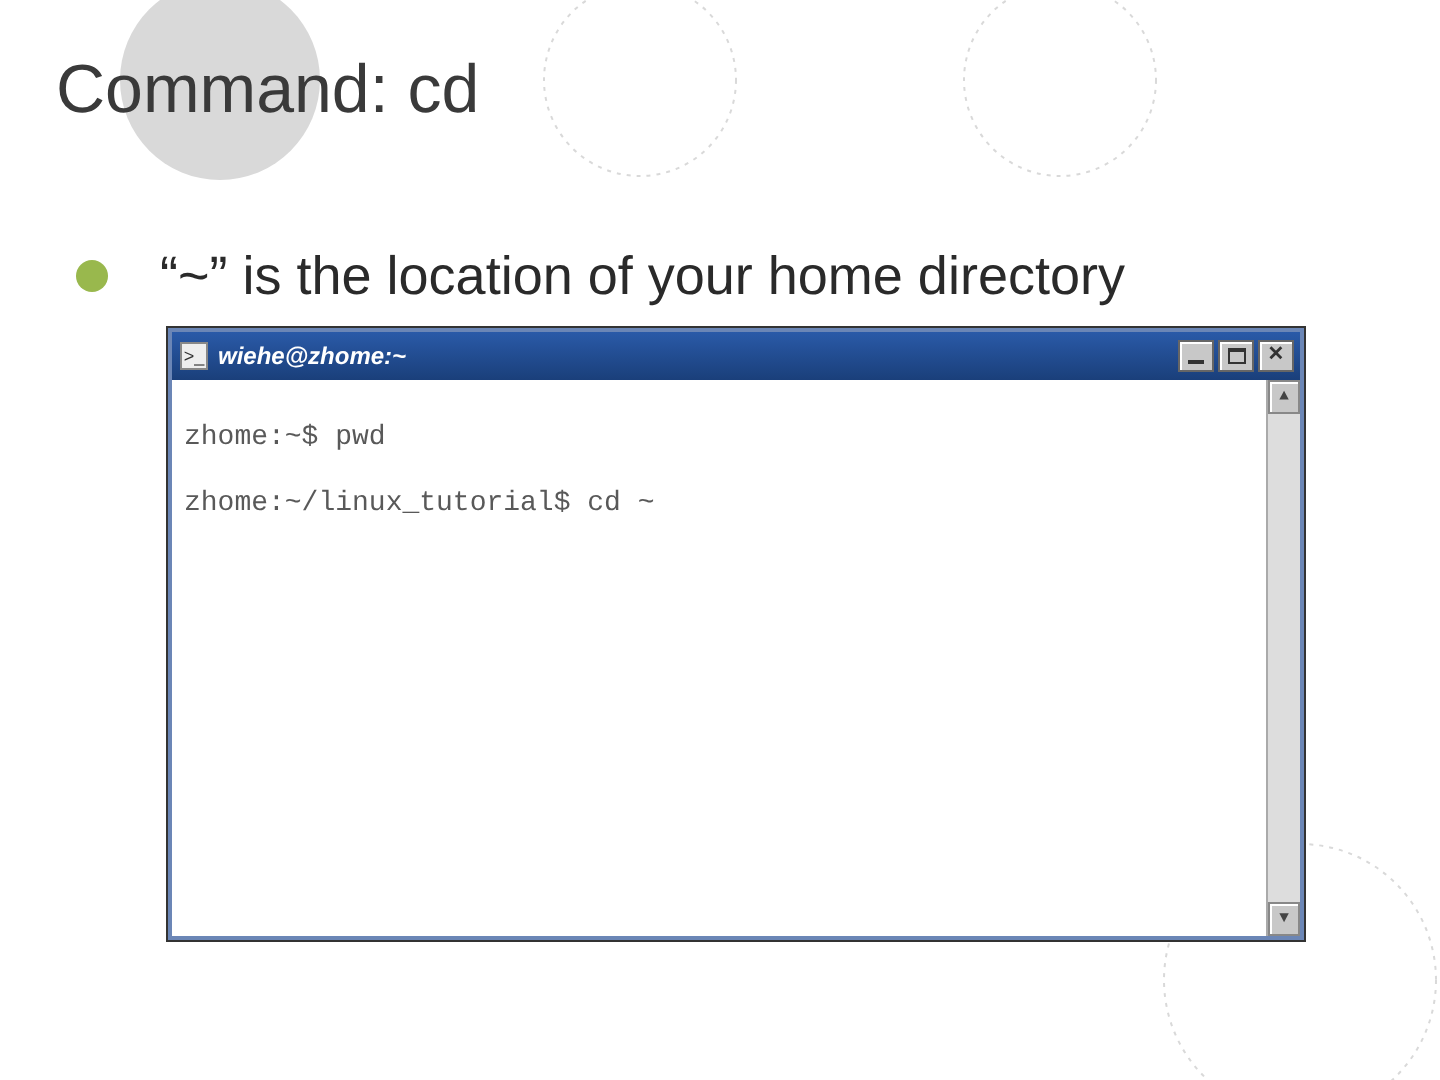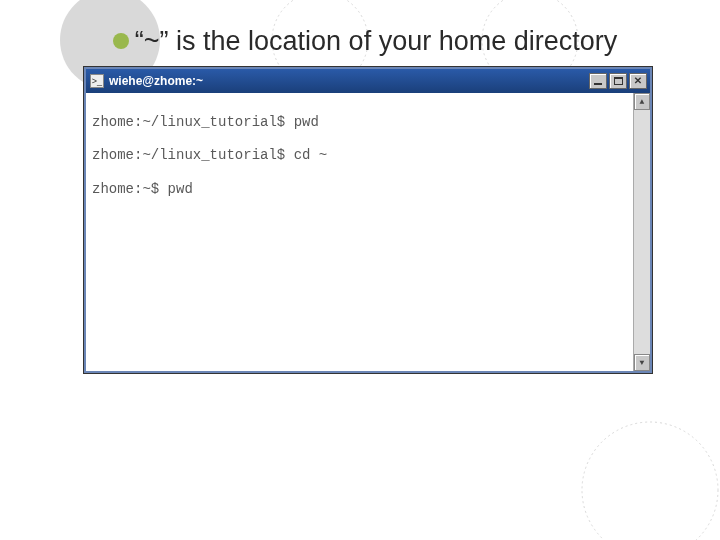--- a/index.html
+++ b/index.html
@@ -26,24 +26,23 @@
   .content { position: relative; z-index: 1; padding: 26px 28px; }
   .title {
     font-size: 34px;
     color: #3a3a3a;
     font-weight: 400;
     margin-bottom: 58px;
   }
   .bullet-row {
     display: flex;
     align-items: flex-start;
-    gap: 6px;
+    gap: 26px;
     margin-bottom: 10px;
     padding-left: 10px;
-    justify-content: center;
   }
   .bullet {
     width: 16px;
     height: 16px;
     border-radius: 50%;
     background: #99b84d;
     margin-top: 7px;
     flex-shrink: 0;
   }
   .bullet-text {
@@ -79,20 +78,21 @@
     align-items: center;
     justify-content: center;
     font-size: 9px;
     color: #333;
   }
   .titlebar-text {
     color: #fff;
     font-size: 12px;
     font-weight: bold;
     font-family: Tahoma, sans-serif;
+    font-style: italic;
   }
   .win-buttons { display: flex; gap: 2px; }
   .win-btn {
     width: 18px;
     height: 16px;
     background: #c8c8c8;
     border: 1px solid #666;
     box-shadow: inset 1px 1px 0 #fff;
     display: flex;
     align-items: center;
@@ -163,20 +163,21 @@
       <circle cx="50" cy="50" r="48" fill="none" stroke="#d9d9d9" stroke-width="1" stroke-dasharray="2,3"></circle>
     </svg>
 </div>
 <div class="bg-circle circle-outline c4">
   <svg width="140" height="140">
       <circle cx="70" cy="70" r="68" fill="none" stroke="#d9d9d9" stroke-width="1" stroke-dasharray="2,3"></circle>
     </svg>
 </div>
 
 <div class="content">
+  <h1 class="title">Command: cd</h1>
 
   <div class="bullet-row">
     <div class="bullet"></div>
     <div class="bullet-text">“~” is the location of your home directory</div>
   </div>
 
   <div class="window">
     <div class="titlebar">
       <div class="titlebar-left">
         <div class="titlebar-icon">&gt;_</div>
@@ -186,22 +187,21 @@
         <div class="win-btn min">
             <span></span>
           </div>
         <div class="win-btn max">
             <span></span>
           </div>
         <div class="win-btn">✕</div>
       </div>
     </div>
     <div class="terminal-body">
-<span class="term-line">zhome:~/linux_tutorial$ pwd</span>
+<span class="term-line">zhome:~$ pwd</span>
 <span class="term-line">zhome:~/linux_tutorial$ cd ~</span>
-<span class="term-line">zhome:~$ pwd</span>
       <div class="scrollbar">
         <div class="sb-btn">▲</div>
         <div class="sb-btn">▼</div>
       </div>
     </div>
   </div>
 </div>
 
 </body></html>

